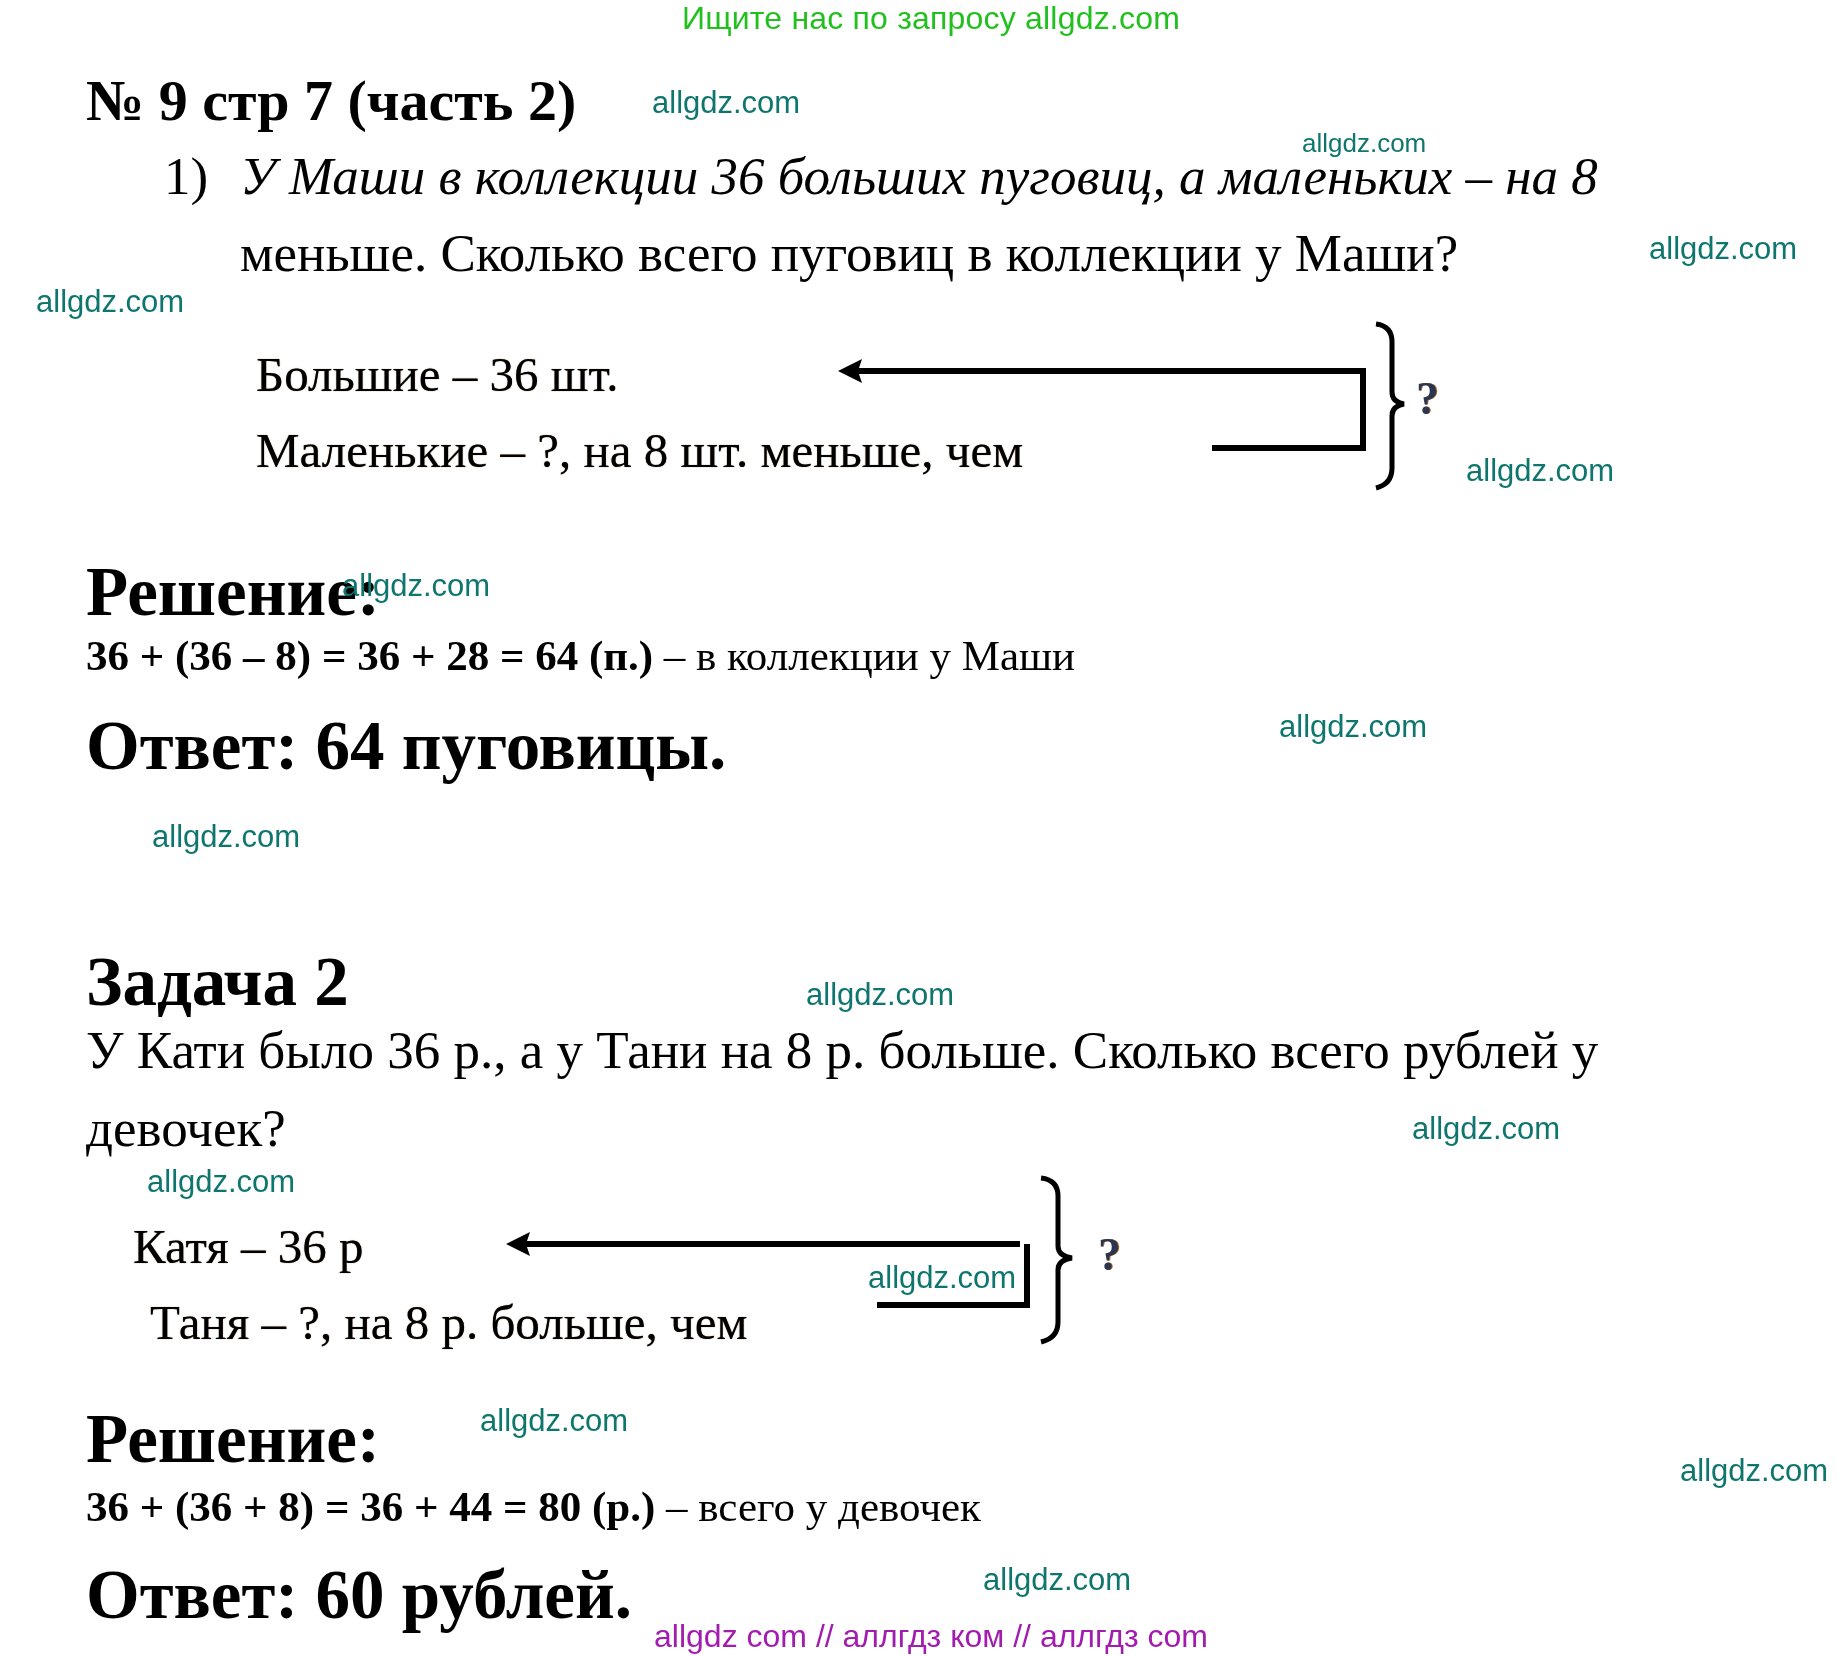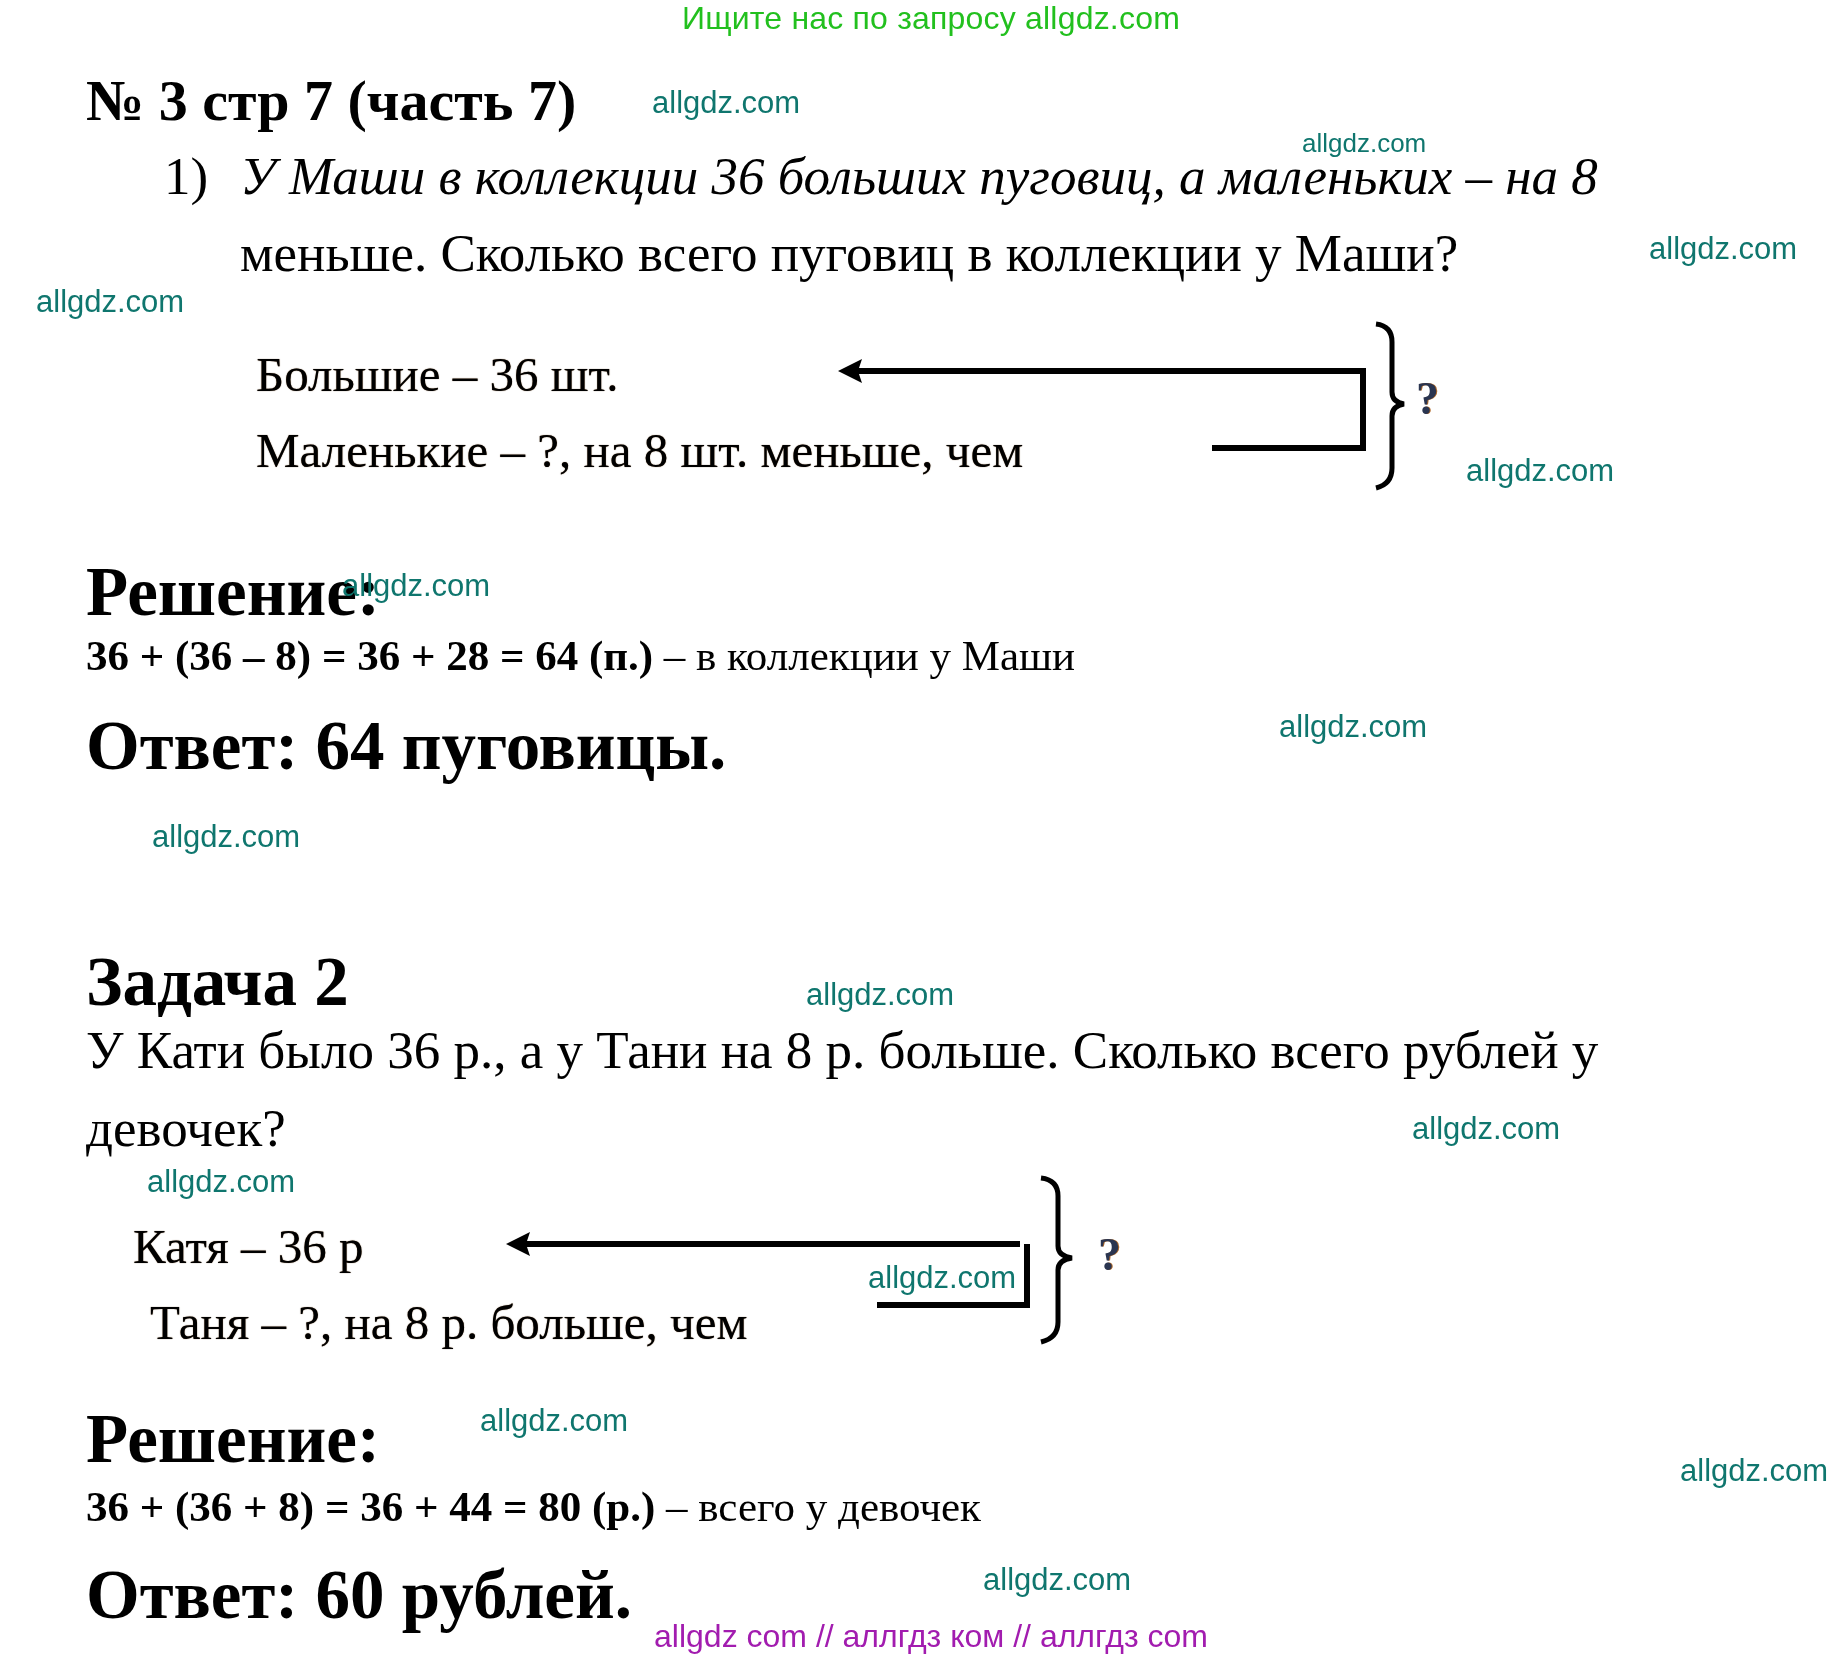--- a/index.html
+++ b/index.html
@@ -17,21 +17,21 @@
   .h2 { font-size:69px; font-weight:bold; }
   .eq { font-size:43px; }
   .qmark { font-size:46px; font-weight:bold; color:#2a3550; text-shadow:1px 0 0 #b06a2a; }
   svg.lines { position:absolute; left:0; top:0; }
 </style>
 </head>
 <body>
 
 <div class="abs sans header-promo" style="left:931px; top:2px;">Ищите нас по запросу allgdz.com</div>
 
-<div class="abs serif title" style="left:86px; top:72px;">№ 3 стр 7 (часть 7)</div>
+<div class="abs serif title" style="left:86px; top:72px;">№ 9 стр 7 (часть 2)</div>
 
 <div class="abs serif ptext" style="left:164px; top:150px;">1)</div>
 <div class="abs serif ptext" style="left:240px; top:150px;font-style:italic;">У Маши в коллекции 36 больших пуговиц, а маленьких – на 8</div>
 <div class="abs serif ptext" style="left:240px; top:227px;text-align:right;">меньше. Сколько всего пуговиц в коллекции у Маши?</div>
 
 <div class="abs serif diag" style="left:256px; top:350px;">Большие  –  36 шт.</div>
 <div class="abs serif diag" style="left:256px; top:426px;">Маленькие  – ?, на 8 шт. меньше, чем</div>
 
 <svg class="lines" width="1838" height="1656">
 

